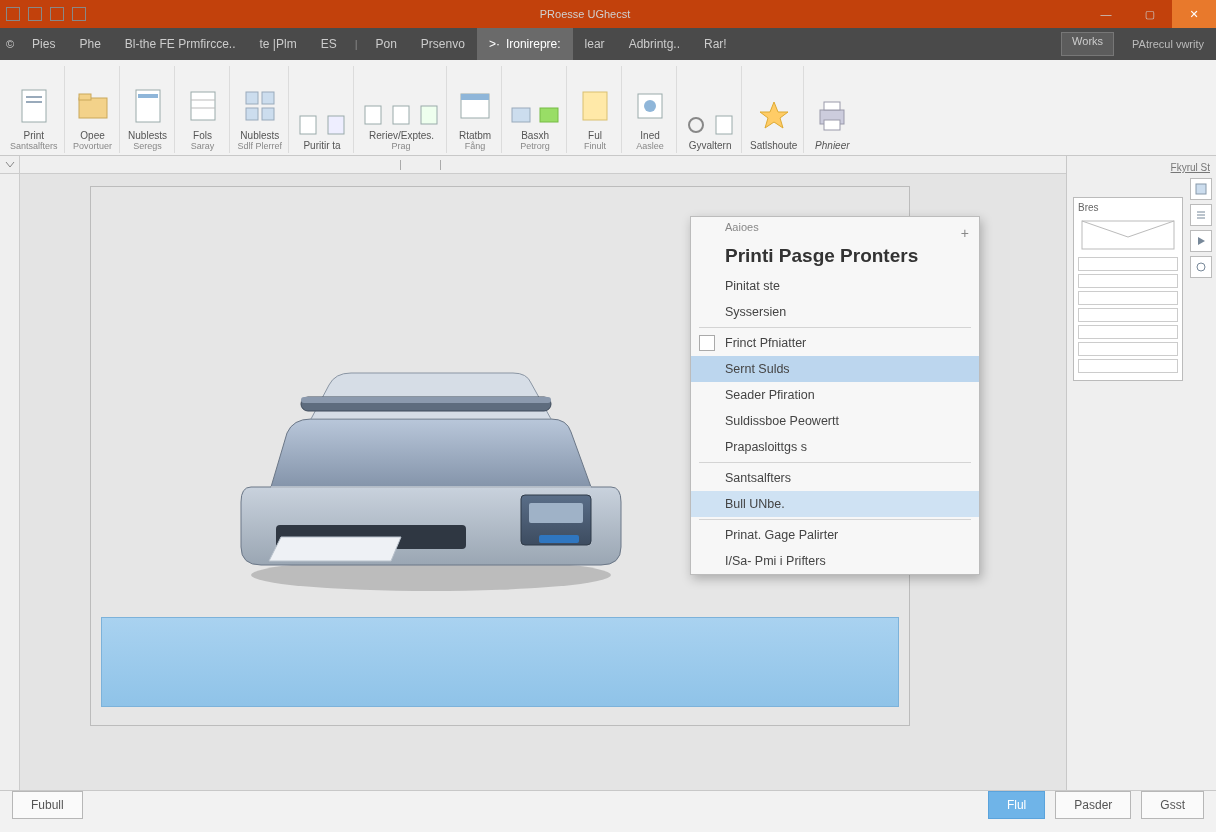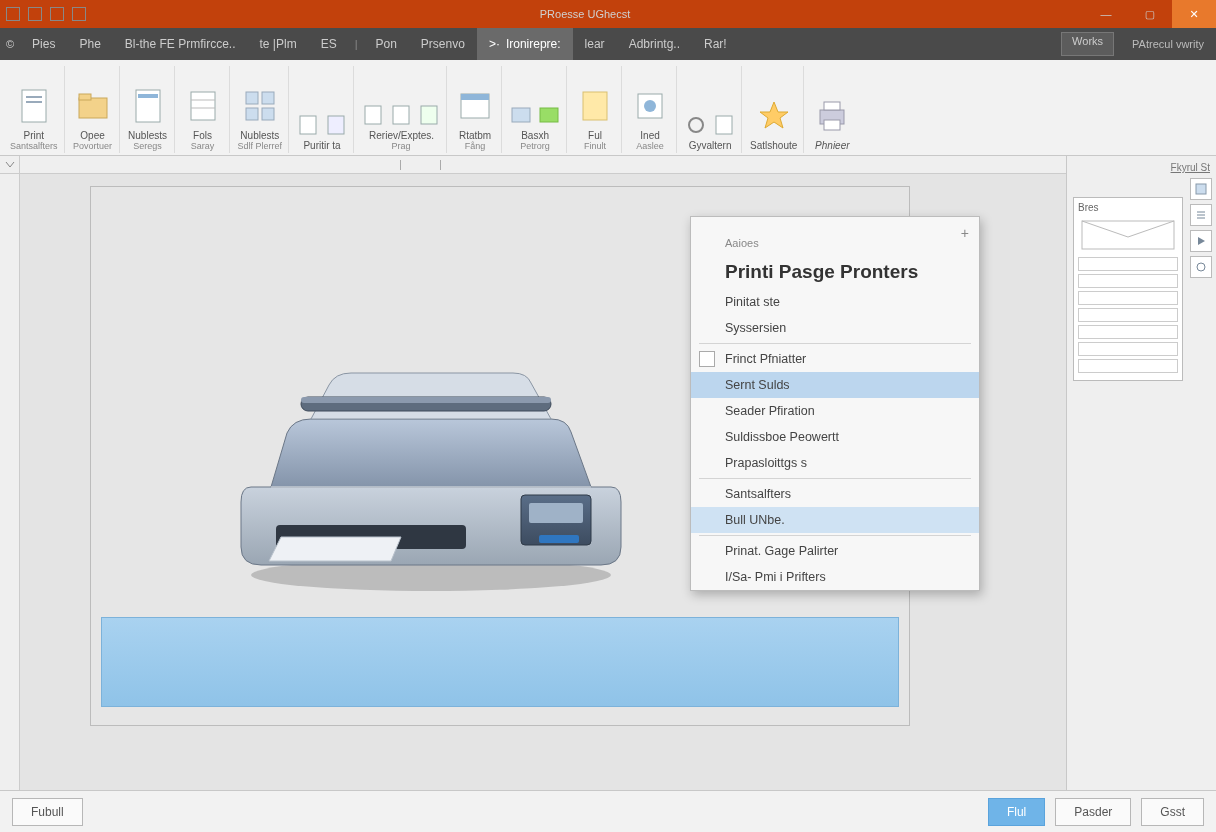--- a/index.html
+++ b/index.html
@@ -40,39 +40,39 @@
   .ruler-corner { position: absolute; top:0; left:0; width:20px; height:18px; background:#efefef; border-right:1px solid #ccc; border-bottom:1px solid #ccc; display:flex; align-items:center; justify-content:center; }
   .ruler-corner svg { width:10px; height:10px; }
 
   .canvas { position: absolute; top: 30px; left: 90px; width: 820px; height: 540px; background: #e6e6e6; border: 1px solid #bcbcbc; }
   .canvas .blue-strip { position: absolute; left: 10px; right: 10px; top: 430px; height: 90px; background: linear-gradient(#a9d2f0, #8fc3e8); border: 1px solid #7cb2da; }
   .printer-holder { position: absolute; left: 130px; top: 150px; width: 420px; height: 260px; }
 
   
   .ctxmenu { position: absolute; left: 690px; top: 60px; width: 290px; background: #f7f7f7; border: 1px solid #bcbcbc; box-shadow: 2px 4px 10px rgba(0,0,0,.25); font-size: 12.5px; color: #444; }
   .ctx-row { display: flex; align-items: center; padding: 6px 12px 6px 34px; position: relative; }
-  .ctx-row.header { font-size: 11px; color: #888; padding-top: 20px; }
+  .ctx-row.header { font-size: 11px; color: #888; padding-top: 4px; }
   .ctx-row.title { font-weight: 600; color: #333; font-size: 19px; }
   .ctx-row.sel { background: #bcd6ee; }
   .ctx-row.sel2 { background: #cfe2f3; }
   .ctx-sep { height: 1px; background: #d4d4d4; margin: 2px 8px; }
   .ctx-icon { position: absolute; left: 8px; width: 16px; height: 16px; border: 1px solid #aaa; background: #fff; }
   .ctx-plus { position: absolute; right: 10px; top: 8px; color: #888; font-size: 14px; }
 
   
   .sidepanel { width: 150px; background: #efefef; border-left: 1px solid #c8c8c8; padding: 6px; position: relative; }
   .sp-title { font-size: 10px; color: #777; text-align: right; margin-bottom: 4px; text-decoration: underline; }
   .sp-toolstrip { position: absolute; right: 4px; top: 22px; width: 22px; display: flex; flex-direction: column; gap: 4px; }
   .sp-tool { width: 22px; height: 22px; border: 1px solid #bbb; background: #fff; display:flex; align-items:center; justify-content:center; }
   .sp-thumb { margin-top: 24px; width: 110px; border: 1px solid #bbb; background: #fff; padding: 4px; }
   .sp-thumb-title { font-size: 10px; color: #666; margin-bottom: 4px; }
   .sp-rows div { height: 14px; border: 1px solid #ccc; margin-bottom: 3px; }
 
   
-  .bottombar { height: 42px; background: #f2f2f2; border-top: 1px solid #c8c8c8; display: flex; align-items: center; padding: 0 12px; gap: 10px; }
+  .bottombar { height: 42px; background: #f2f2f2; border-top: 1px solid #c8c8c8; display: flex; align-items: flex-start; padding: 0 12px; gap: 10px; }
   .bb-spacer { flex: 1; }
   .bb-btn { height: 28px; padding: 0 18px; border: 1px solid #b7b7b7; background: #fafafa; font-size: 12px; color: #555; display:flex; align-items:center; }
   .bb-btn.primary { background: #6fb4e8; border-color: #5aa3dc; color: #fff; }
 
   
   .tick { position:absolute; background:#aaa; }
 </style>
 </head>
 <body>
 

